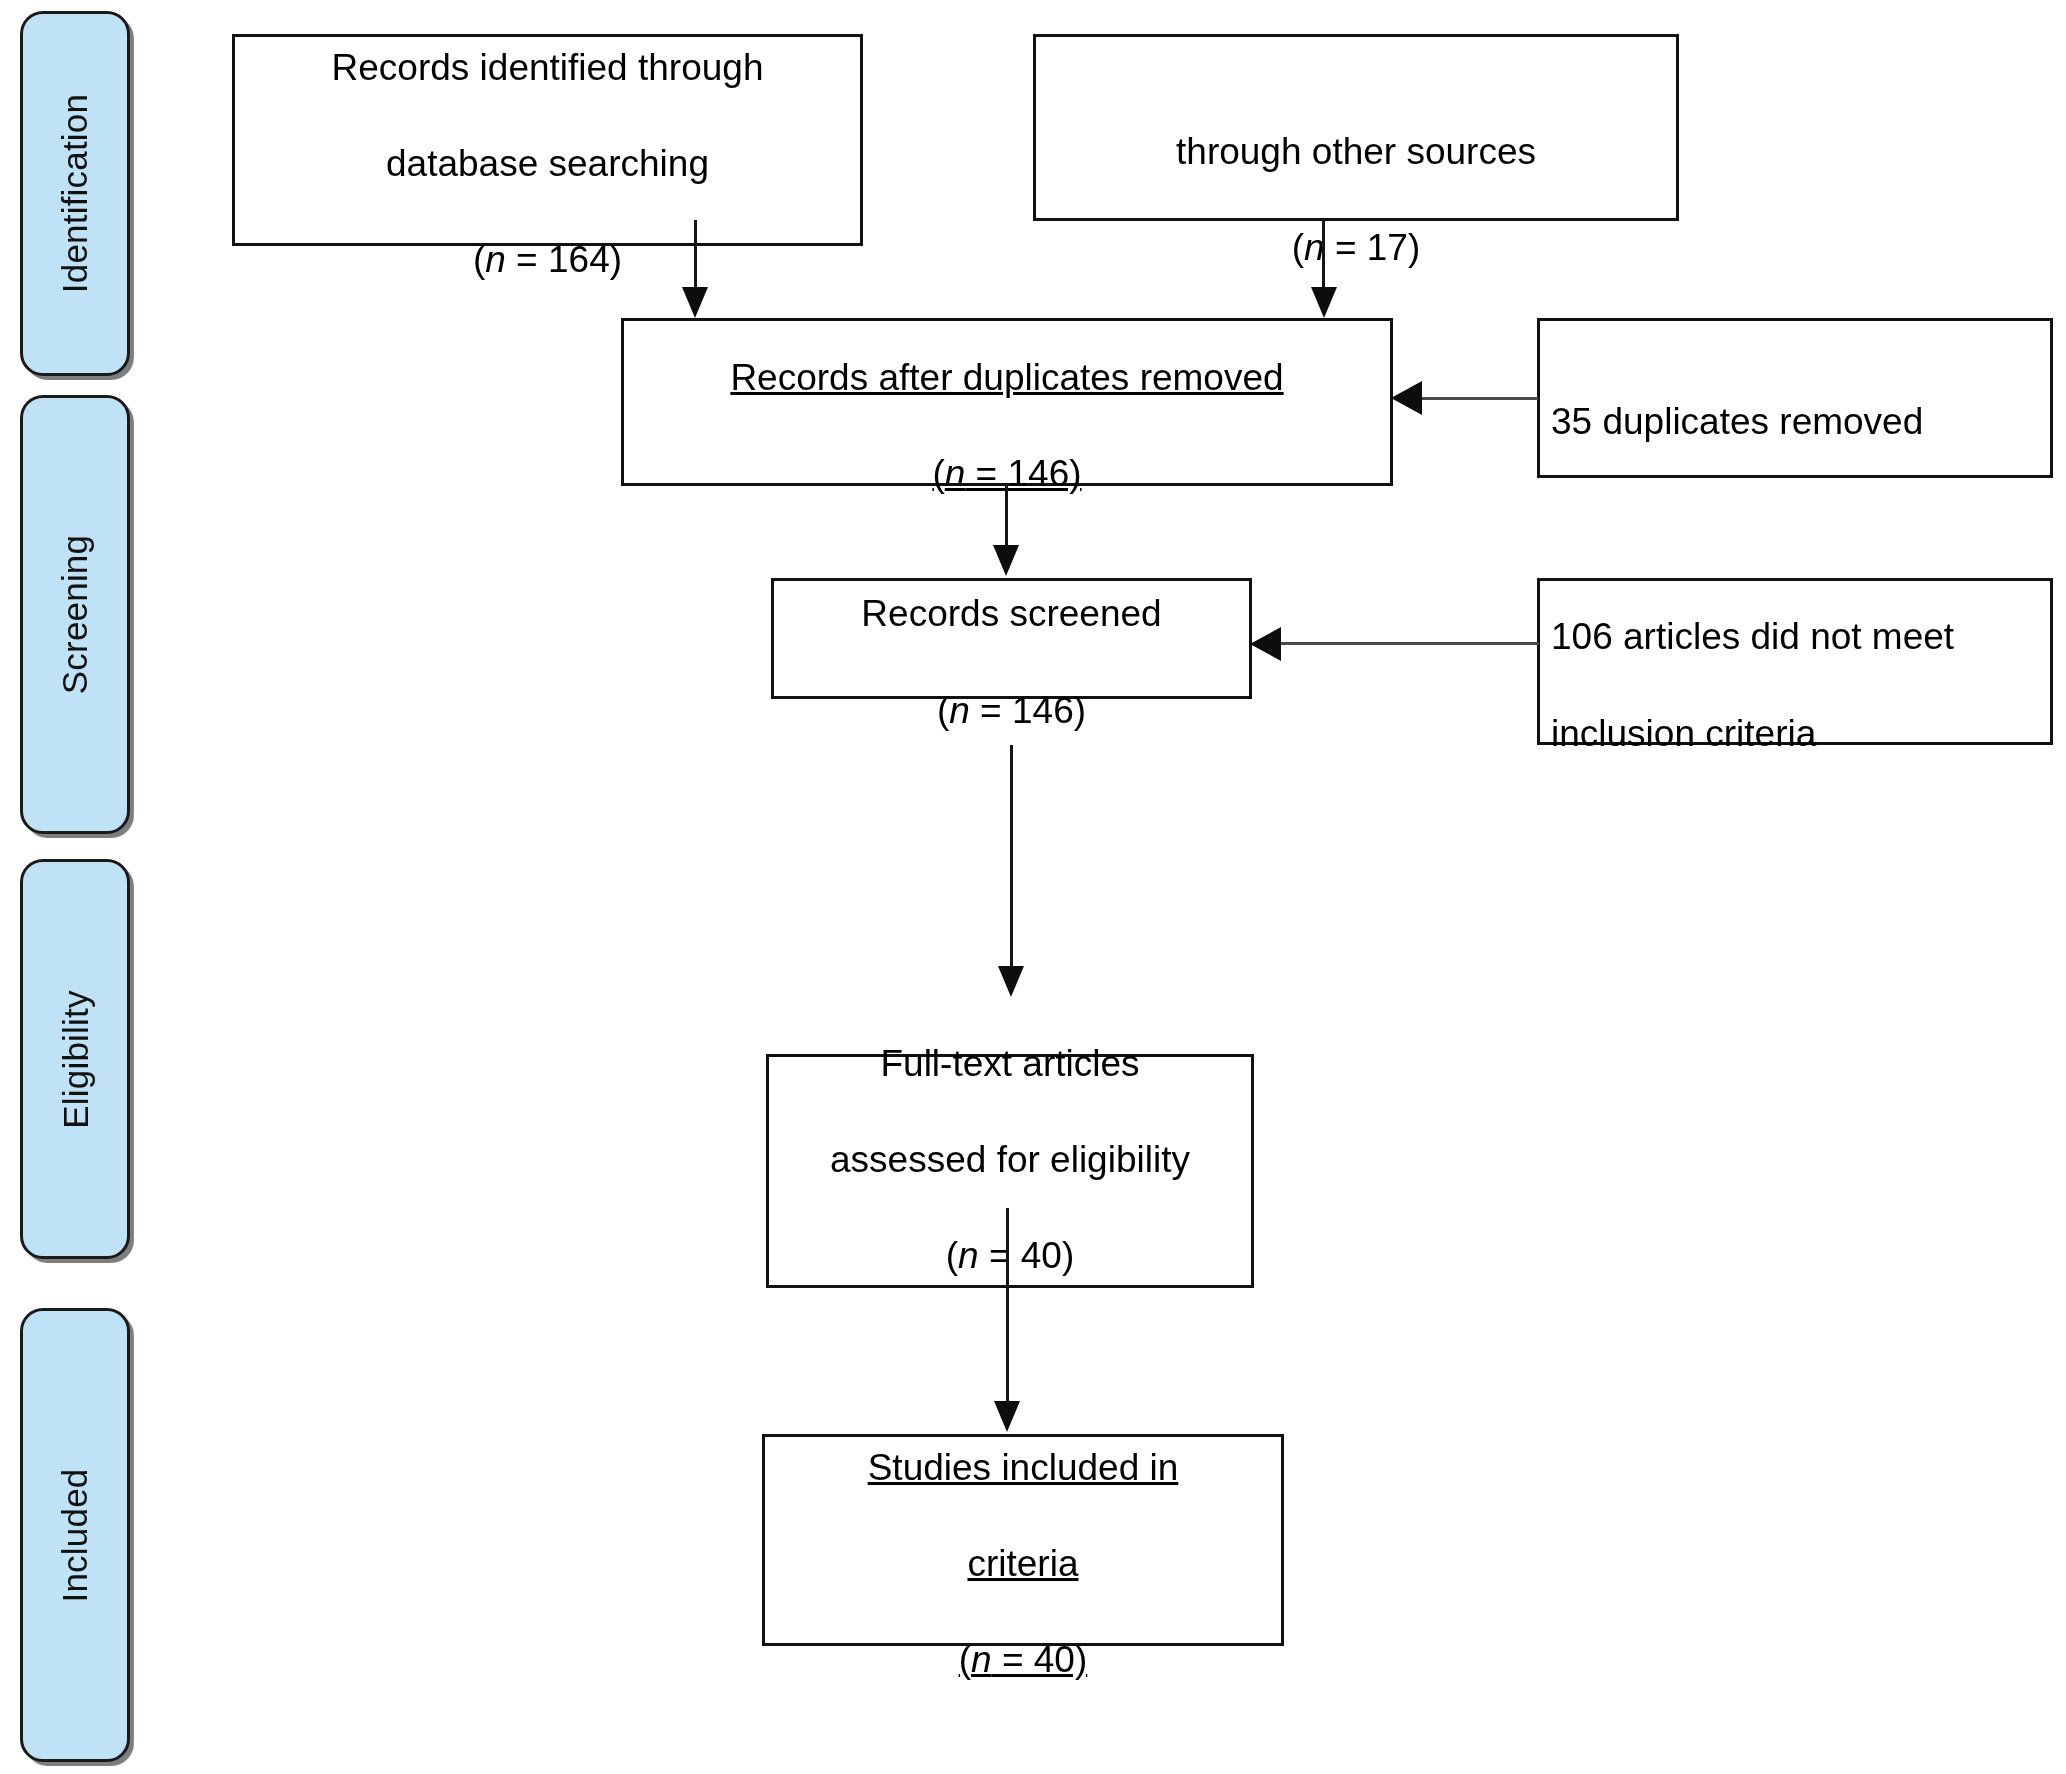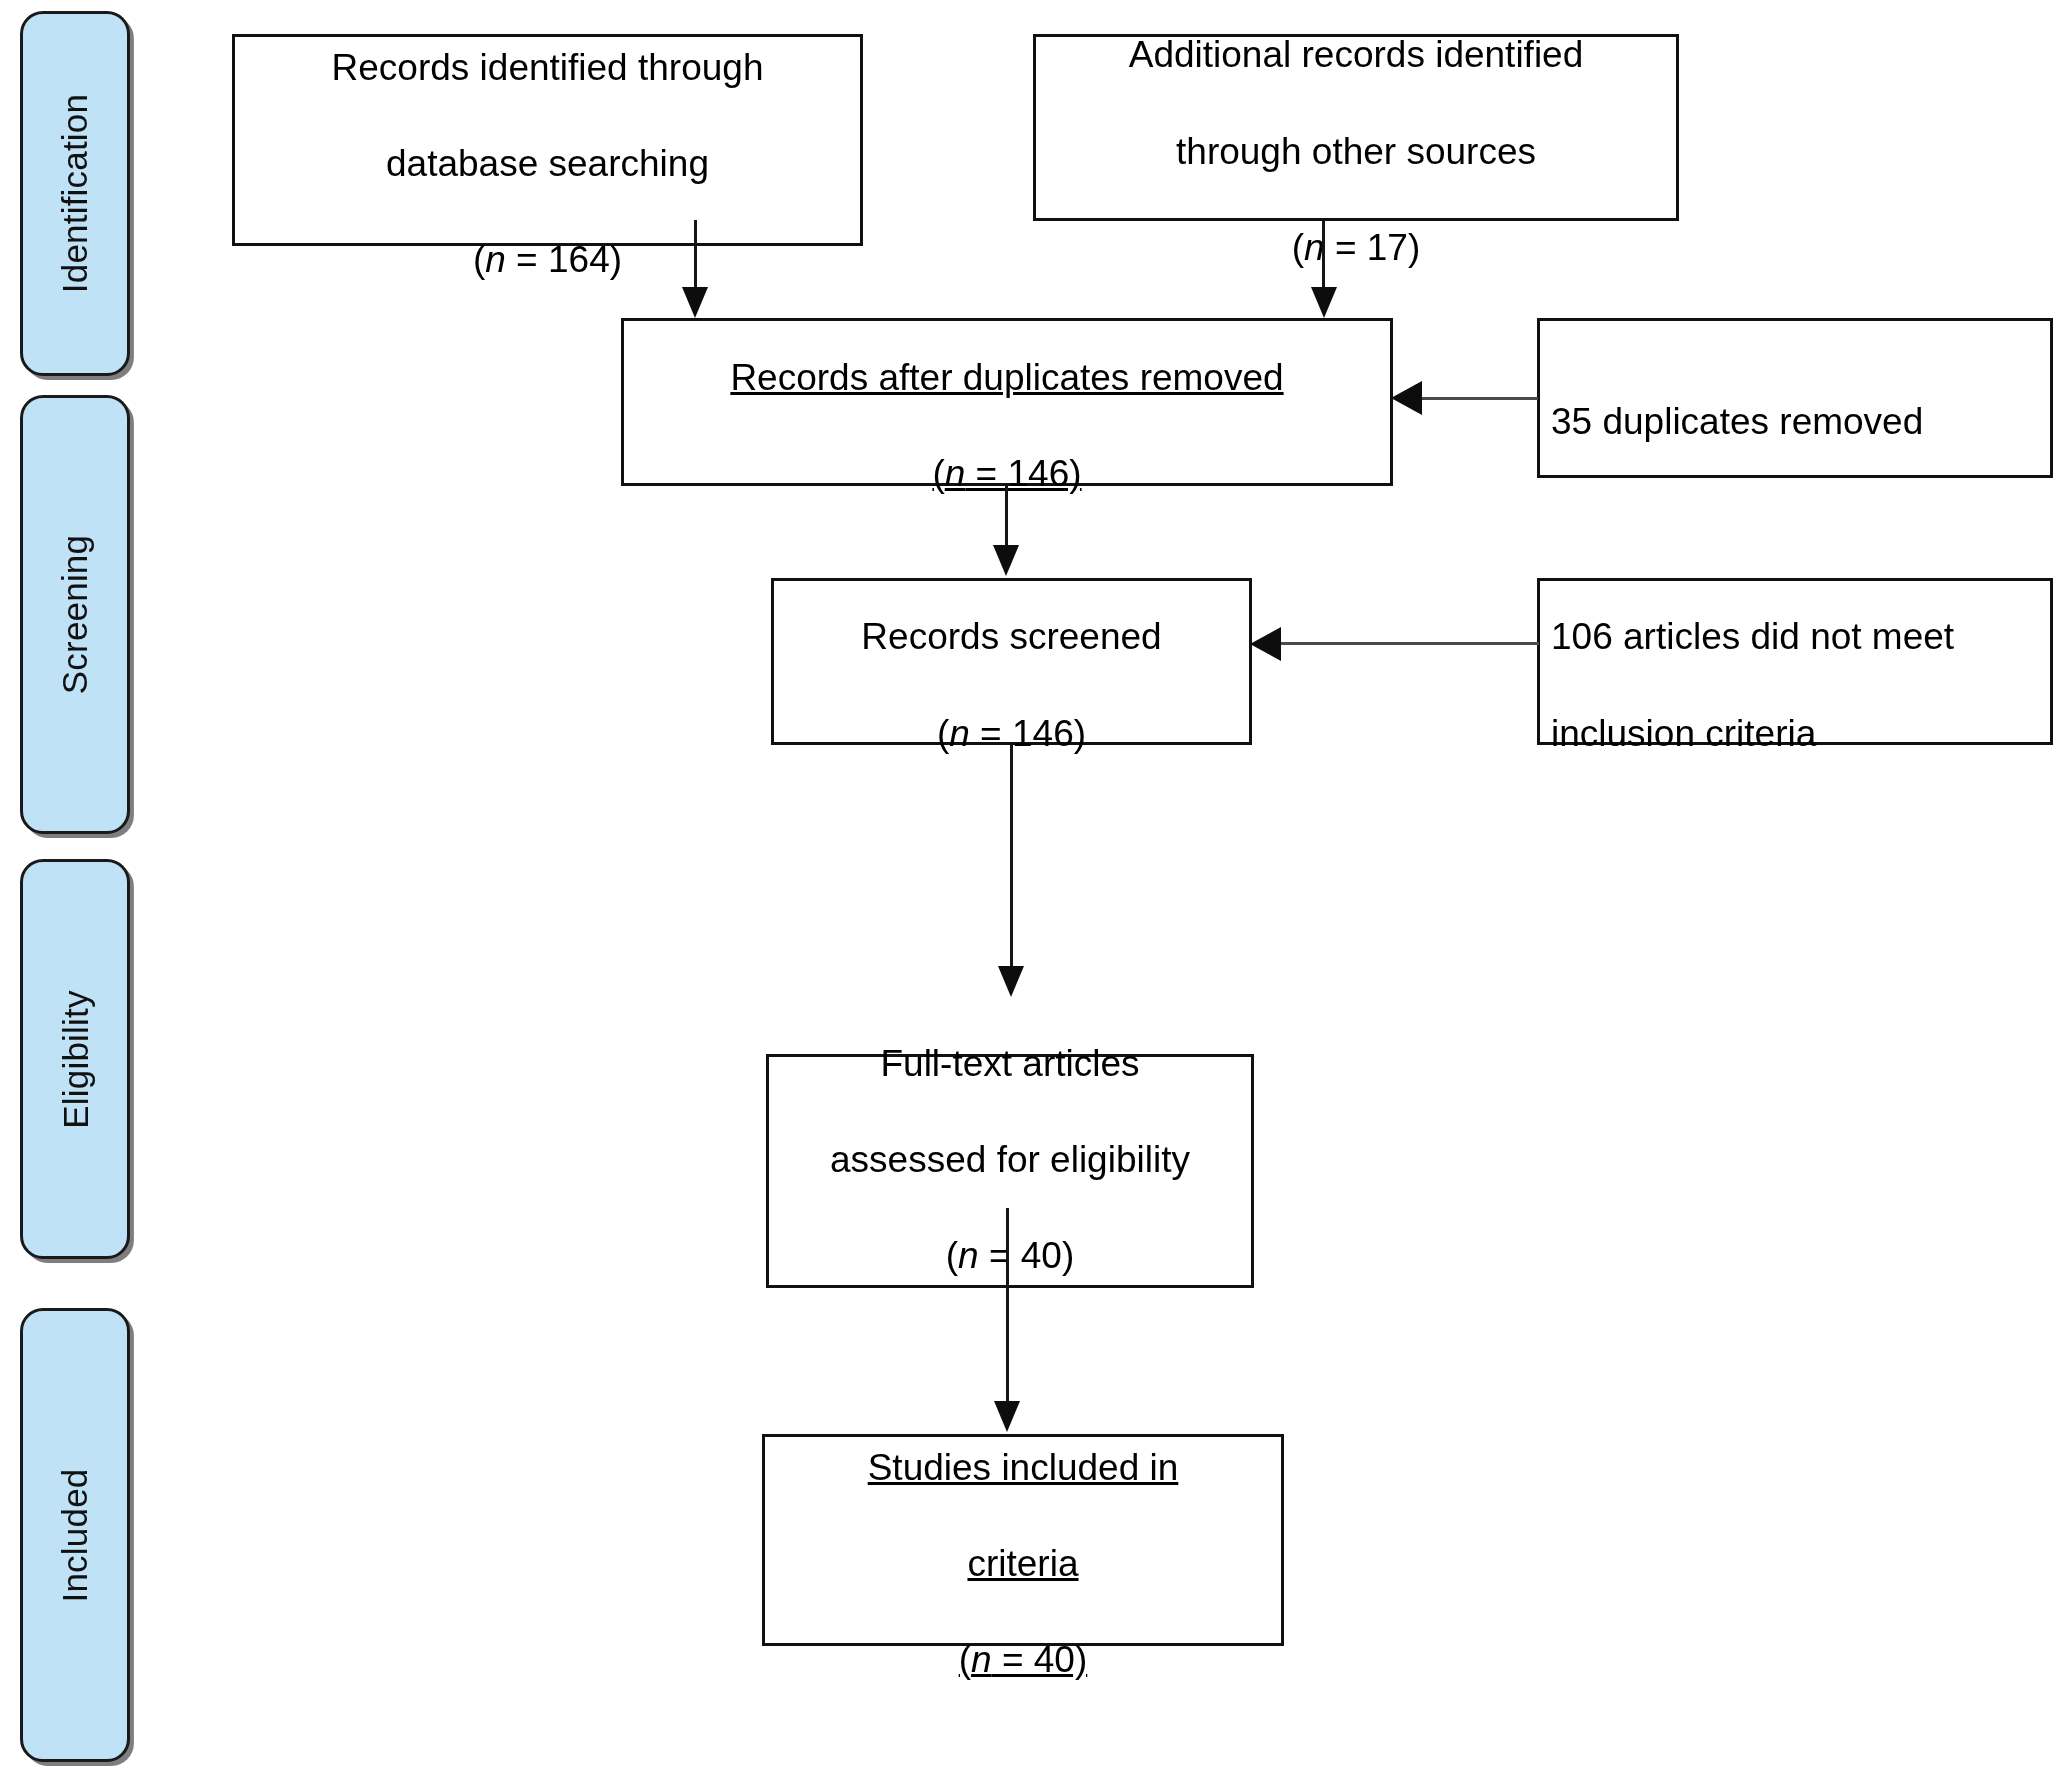--- a/index.html
+++ b/index.html
@@ -117,21 +117,21 @@
   <div class="flow-box" style="left:232px; top:34px; width:631px; height:212px;">
     <div class="box-text">
       <span>Records identified through</span><br>
       <span>database searching</span><br>
       <span>(</span><span class="nval">n</span><span> = 164)</span>
     </div>
   </div>
 
   <div class="flow-box" style="left:1033px; top:34px; width:646px; height:187px;">
     <div class="box-text">
-      <span>Additional records identified</span><br>
+      <br>
       <span>through other sources</span><br>
       <span>(</span><span class="nval">n</span><span> = 17)</span>
     </div>
   </div>
 
   <div class="v-line" style="left:694px; top:220px; height:70px;"></div>
   <div class="arrow-down" style="left:682px; top:287px;"></div>
 
   <div class="v-line" style="left:1322px; top:220px; height:70px;"></div>
   <div class="arrow-down" style="left:1311px; top:287px;"></div>
@@ -148,21 +148,21 @@
       <span>35 duplicates removed</span>
     </div>
   </div>
 
   <div class="h-line" style="left:1421px; top:397px; width:117px;"></div>
   <div class="arrow-left" style="left:1391px; top:381px;"></div>
 
   <div class="v-line" style="left:1005px; top:486px; height:62px;"></div>
   <div class="arrow-down" style="left:993px; top:545px;"></div>
 
-  <div class="flow-box" style="left:771px; top:578px; width:481px; height:167px;">
+  <div class="flow-box" style="left:771px; top:578px; width:481px; height:121px;">
     <div class="box-text">
       <span>Records screened</span><br>
       <span>(</span><span class="nval">n</span><span> = 146)</span>
     </div>
   </div>
 
   <div class="flow-box left-align" style="left:1537px; top:578px; width:516px; height:167px;">
     <div class="box-text">
       <span>106 articles did not meet</span><br>
       <span>inclusion criteria</span>

